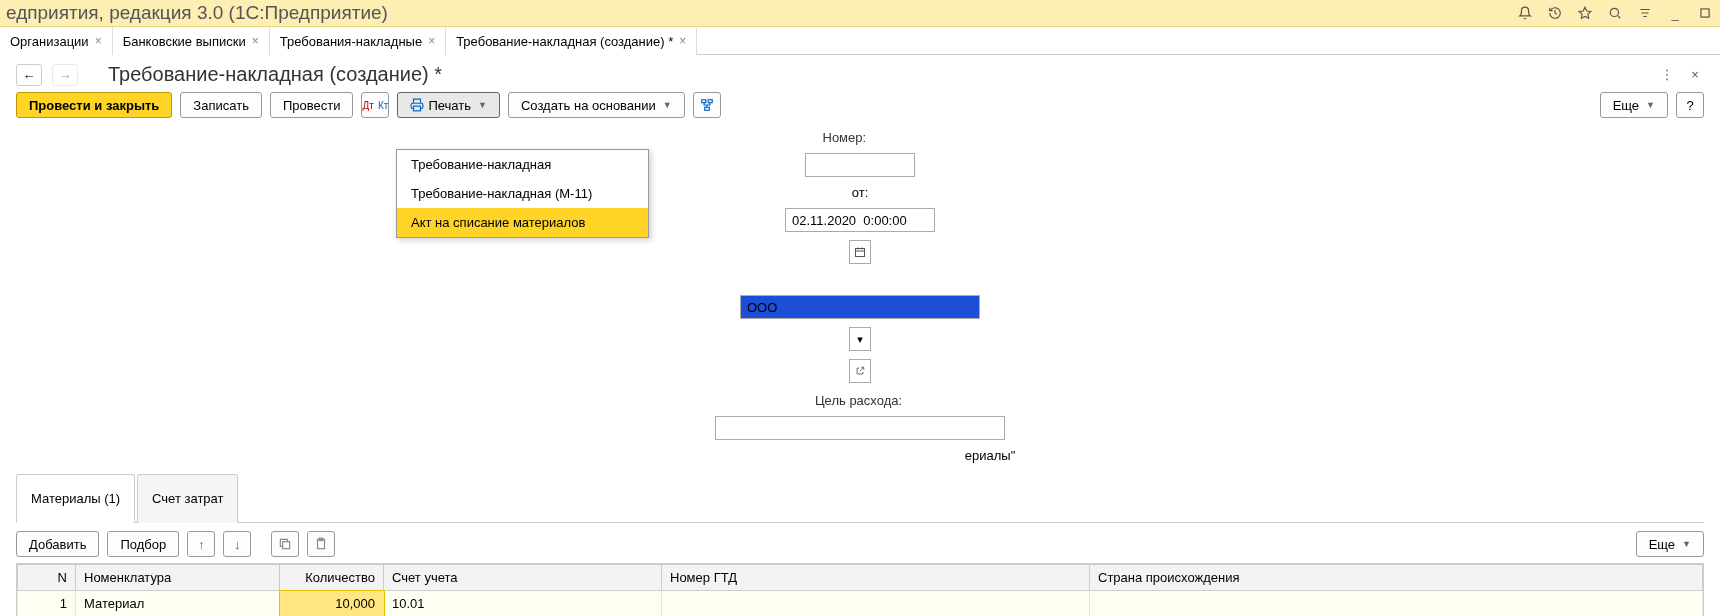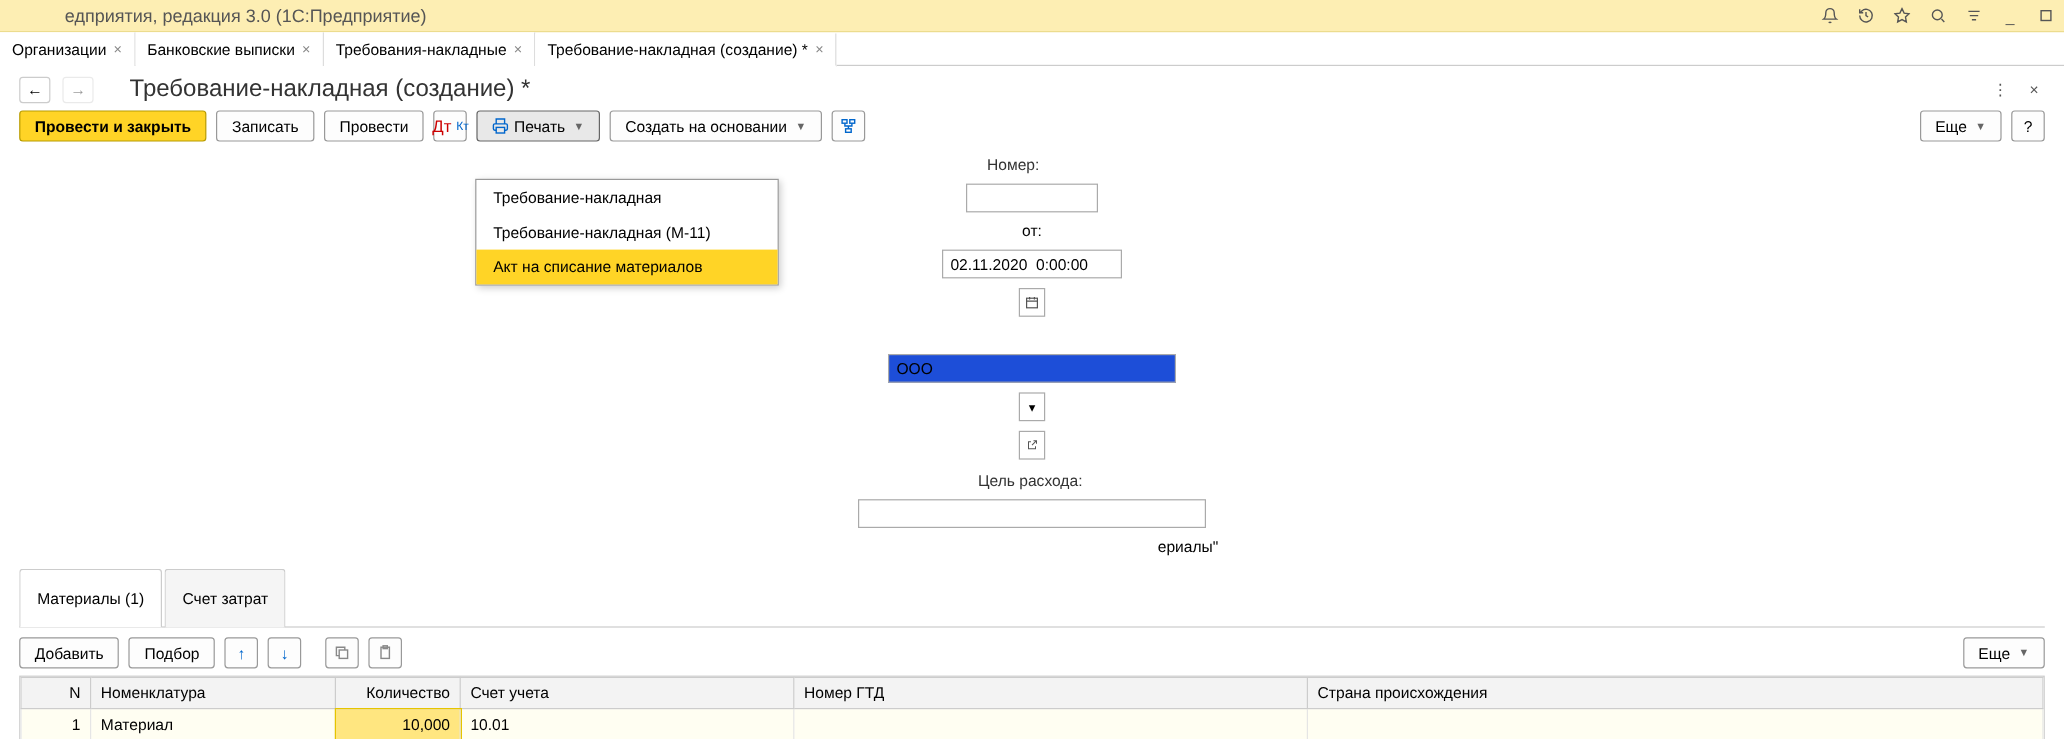--- a/index.html
+++ b/index.html
@@ -1,19 +1,19 @@
 <!DOCTYPE html>
 <html><head>
 <meta charset="utf-8">
 <style>
 * { box-sizing: border-box; margin: 0; padding: 0; font-family: Arial, sans-serif; font-size: 13px; }
 body { background: #fff; width: 1720px; height: 616px; overflow: hidden; }
 
 .titlebar { background: #fdeeb3; height: 27px; display: flex; align-items: center; justify-content: space-between; padding: 0 6px; border-bottom: 1px solid #e8d885; }
-.titlebar-title { color: #555; font-size: 15px; margin-left: 48px; }
+.titlebar-title { color: #555; font-size: 19px; }
 .titlebar-icons { display: flex; gap: 12px; align-items: center; }
 .titlebar-icon { width: 18px; height: 18px; display: flex; align-items: center; justify-content: center; cursor: pointer; color: #555; }
 
 .tabs-bar { background: #fff; height: 28px; display: flex; border-bottom: 1px solid #ccc; }
 .tab { padding: 0 10px; height: 28px; display: flex; align-items: center; gap: 6px; border-right: 1px solid #ddd; cursor: pointer; background: #fff; }
 .tab.active { background: #fff; border-bottom: 2px solid #fff; position: relative; top: 1px; }
 .tab-close { color: #888; font-size: 12px; cursor: pointer; }
 
 .page-body { padding: 8px 16px; position: relative; }
 
@@ -136,21 +136,21 @@
       <span class="titlebar-icon">⋮</span>
       <span class="titlebar-icon">×</span>
     </div>
   </div>
 
   <div class="toolbar">
     <button class="btn primary">Провести и закрыть</button>
     <button class="btn">Записать</button>
     <button class="btn">Провести</button>
     <button class="btn btn-icon">
-        <span style="color:#c00;font-size:14px">Дт</span>
+        <span style="color:#c00;font-size:10px">Дт</span>
         <span style="color:#06c;font-size:10px">Кт</span>
       </button>
     <button class="btn pressed">
       <svg class="icon-svg" viewBox="0 0 24 24" fill="none" stroke="#06c" stroke-width="2">
           <path d="M6 9V2h12v7M6 18H4a2 2 0 0 1-2-2v-5a2 2 0 0 1 2-2h16a2 2 0 0 1 2 2v5a2 2 0 0 1-2 2h-2"></path>
           <rect x="6" y="14" width="12" height="8"></rect>
         </svg>
       <span>Печать</span>
       <span class="dropdown-arrow">▼</span>
     </button>

